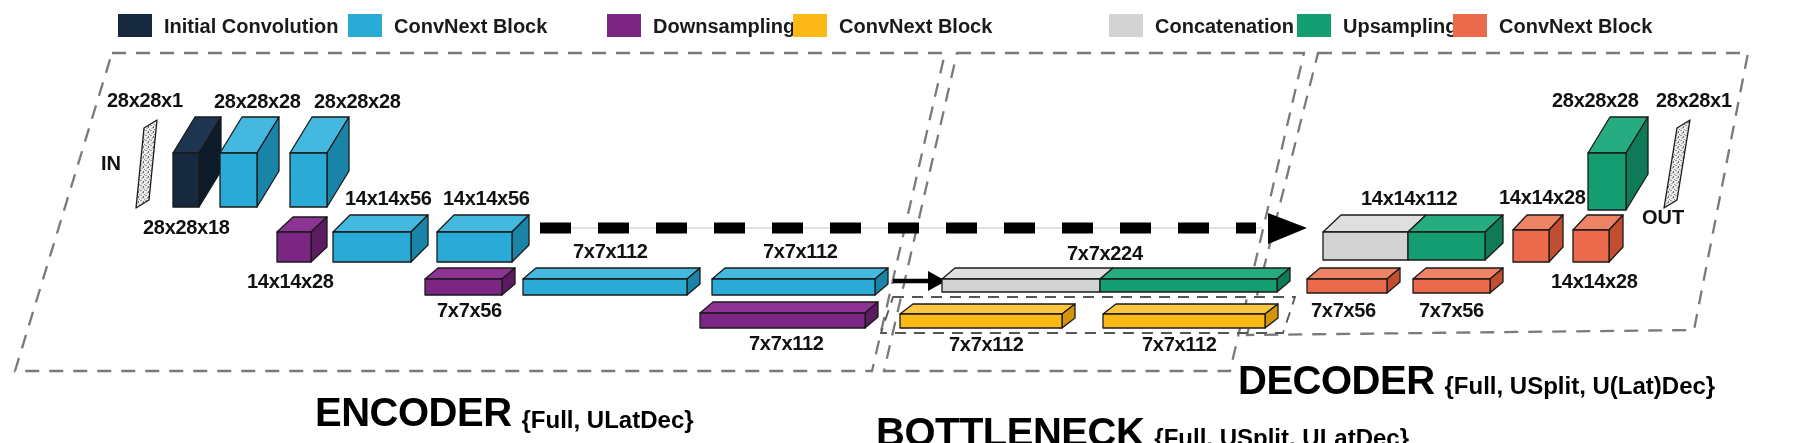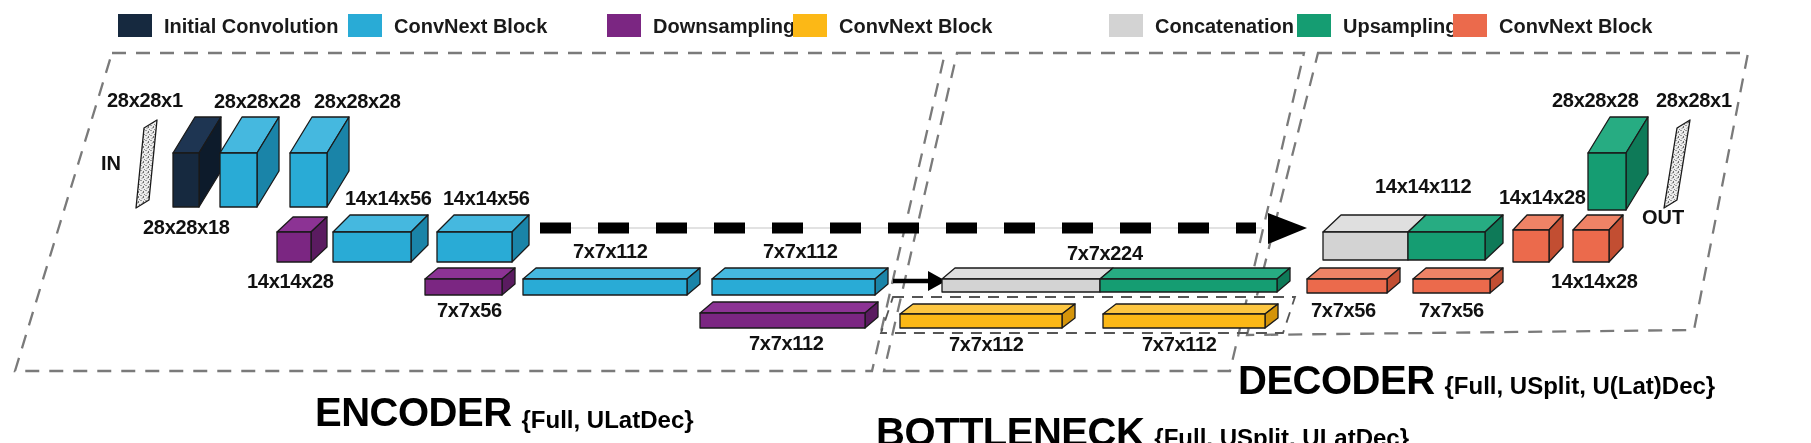--- a/index.html
+++ b/index.html
@@ -203,21 +203,21 @@
       <div class="dim-label" style="left: 247px; top: 271px;">14x14x28</div>
       <div class="dim-label" style="left: 345px; top: 188px;">14x14x56</div>
       <div class="dim-label" style="left: 443px; top: 188px;">14x14x56</div>
       <div class="dim-label" style="left: 437px; top: 300px;">7x7x56</div>
       <div class="dim-label" style="left: 573px; top: 241px;">7x7x112</div>
       <div class="dim-label" style="left: 763px; top: 241px;">7x7x112</div>
       <div class="dim-label" style="left: 749px; top: 333px;">7x7x112</div>
       <div class="dim-label" style="left: 1067px; top: 243px;">7x7x224</div>
       <div class="dim-label" style="left: 949px; top: 334px;">7x7x112</div>
       <div class="dim-label" style="left: 1142px; top: 334px;">7x7x112</div>
-      <div class="dim-label" style="left: 1361px; top: 176px; margin-left: 14px;">14x14x112</div>
+      <div class="dim-label" style="left: 1361px; top: 188px;">14x14x112</div>
       <div class="dim-label" style="left: 1311px; top: 300px;">7x7x56</div>
       <div class="dim-label" style="left: 1419px; top: 300px;">7x7x56</div>
       <div class="dim-label" style="left: 1499px; top: 187px;">14x14x28</div>
       <div class="dim-label" style="left: 1551px; top: 271px;">14x14x28</div>
       <div class="dim-label" style="left: 1552px; top: 90px;">28x28x28</div>
       <div class="dim-label" style="left: 1656px; top: 90px;">28x28x1</div>
     </div>
 
   <div class="io-label" style="left:101px;top:153px;">IN</div>
   <div class="io-label" style="left:1642px;top:207px;">OUT</div>

